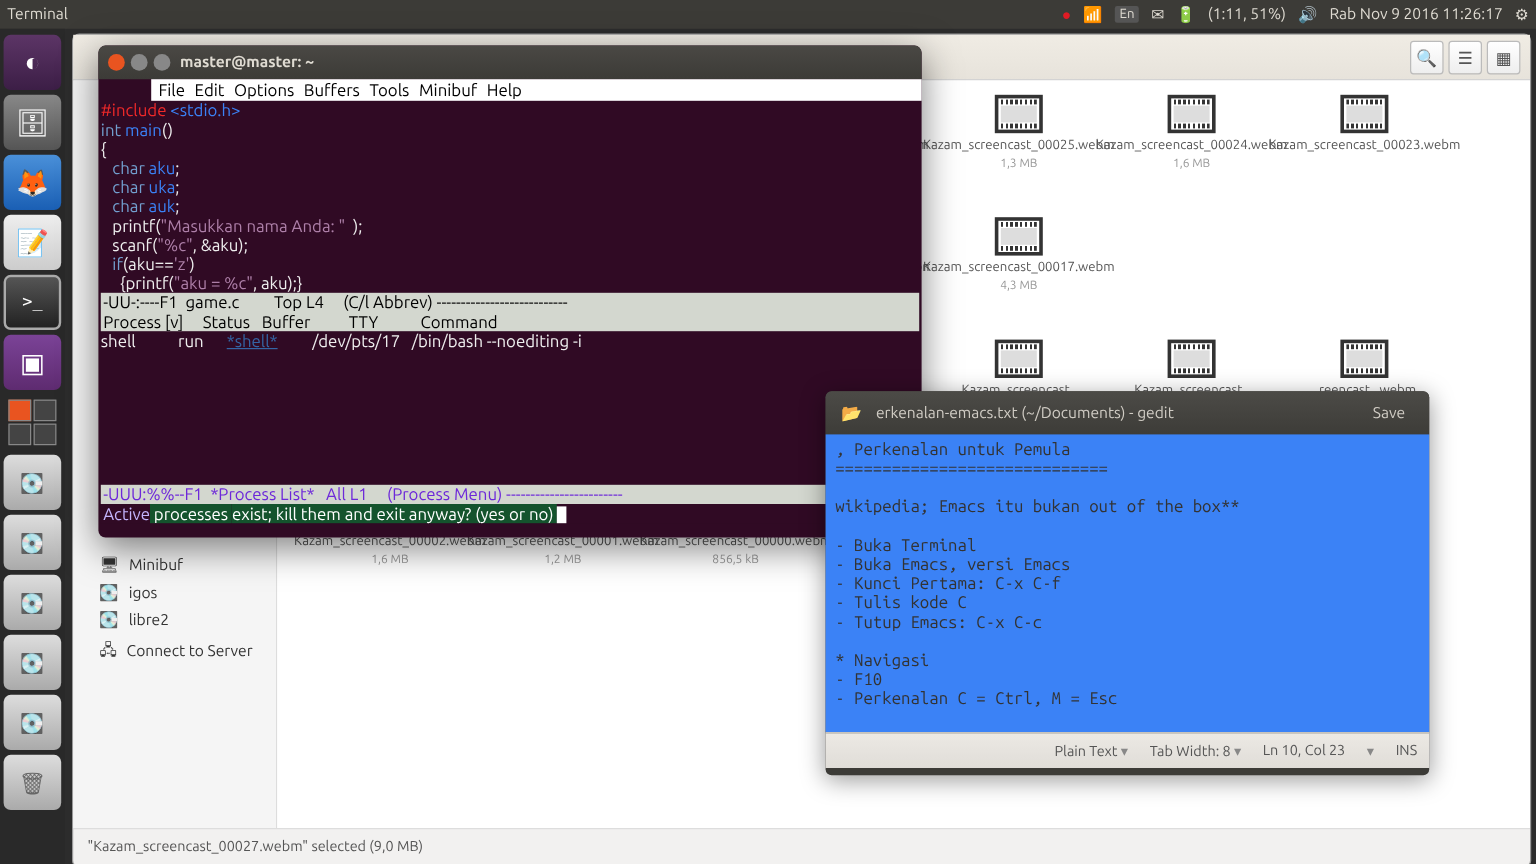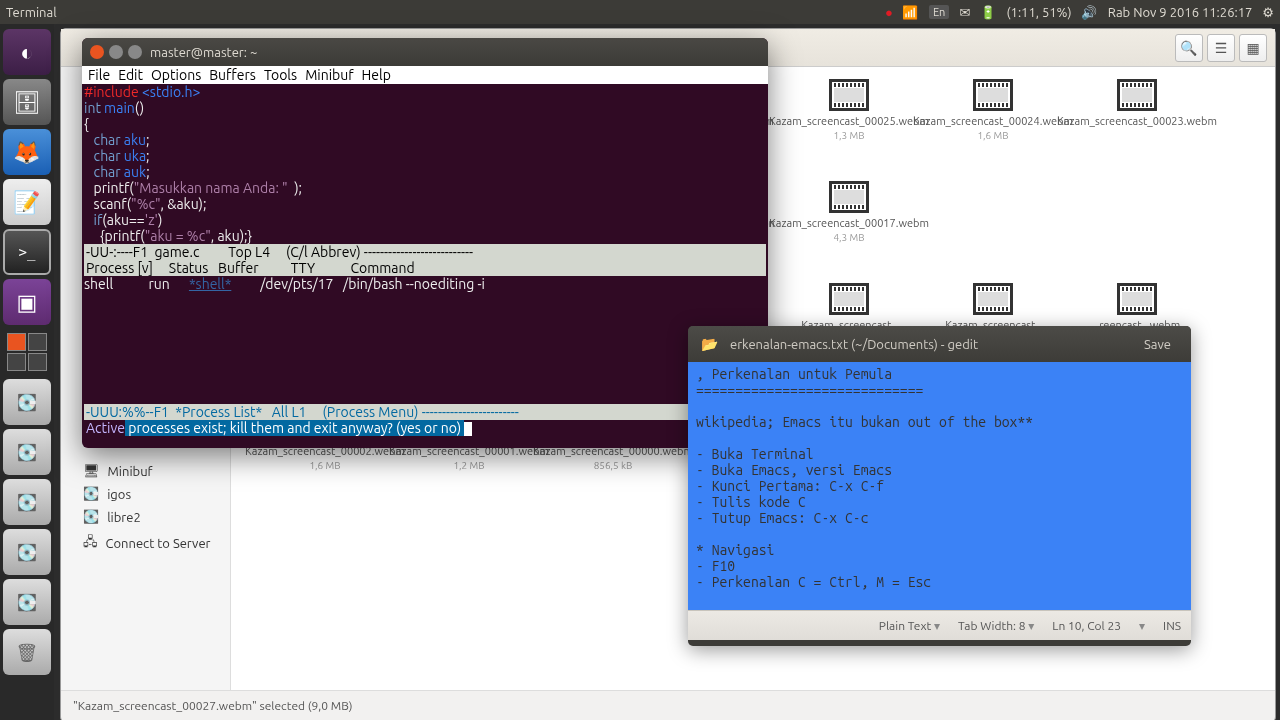--- a/index.html
+++ b/index.html
@@ -49,32 +49,32 @@
 .nautilus-status { height:30px; border-top:1px solid #ddd; display:flex; align-items:center; padding:0 12px; font-size:12px; color:#555;}
 
 
 .terminal { position:absolute; left:82px; top:38px; width:686px; height:410px; background:#300a24; border-radius:6px; box-shadow:0 8px 30px rgba(0,0,0,0.5); }
 .term-titlebar { height:28px; background:linear-gradient(#4a4844,#3c3b37); border-radius:6px 6px 0 0; display:flex; align-items:center; padding:0 8px; gap:8px;}
 .term-buttons { display:flex; gap:5px;}
 .term-btn { width:14px; height:14px; border-radius:50%;}
 .tb-close { background:#e95420;}
 .tb-min { background:#888;}
 .tb-max { background:#888;}
-.term-title { color:#dfdbd2; font-size:13px; font-weight:normal;}
-.term-menubar { height:18px; background:#fff; color:#000; font-family:"Ubuntu Mono",monospace; font-size:14px; display:flex; align-items:center; padding:0 2px; gap:0; }
+.term-title { color:#dfdbd2; font-size:13px; font-weight:bold;}
+.term-menubar { height:18px; background:#fff; color:#000; font-family:"Ubuntu Mono",monospace; font-size:14px; display:flex; align-items:center; padding:0 2px; gap:0;margin-left:44px; }
 .term-menubar span { padding:0 4px;}
 .term-content { font-family:"Ubuntu Mono",monospace; font-size:14px; line-height:16px; color:#eee; padding:0 2px; white-space:pre; }
 .hl-blue { color:#729fcf;}
 .hl-green { color:#3b82f6;}
 .hl-red { color:#ef2929;}
 .hl-str { color:#ad7fa8;}
 .mode-line { background:#d3d7cf; color:#000; padding:0 2px;}
-.mode-line2 { background:#d3d7cf; color:#0369a1; padding:0 2px;}
+.mode-line2 { background:#d3d7cf; color:#6d28d9; padding:0 2px;}
 .minibuf { background:#300a24; color:#fff; padding:0 2px;}
-.minibuf .mb-hl { background:#0369a1; color:#fff;}
+.minibuf .mb-hl { background:#14532d; color:#fff;}
 .minibuf .mb-red { color:#c4b5fd;}
 .minibuf .cursor { background:#fff; width:8px; height:14px; display:inline-block; vertical-align:middle;}
 .shell-link { color:#3465a4; text-decoration:underline;}
 
 
 .gedit { position:absolute; left:688px; top:326px; width:503px; height:320px; background:#3c3b37; border-radius:5px; box-shadow:0 4px 20px rgba(0,0,0,0.4);}
 .gedit-titlebar { height:36px; background:linear-gradient(#4c4b47,#3d3c38); display:flex; align-items:center; padding:0 10px; gap:8px; color:#d0ccc4; font-size:13px; border-radius:5px 5px 0 0;}
 .gedit-open { width:24px; height:24px; display:flex; align-items:center; justify-content:center; font-size:14px;}
 .gedit-title { flex:1; text-align:left;}
 .gedit-save { padding:2px 10px; font-size:13px;}

